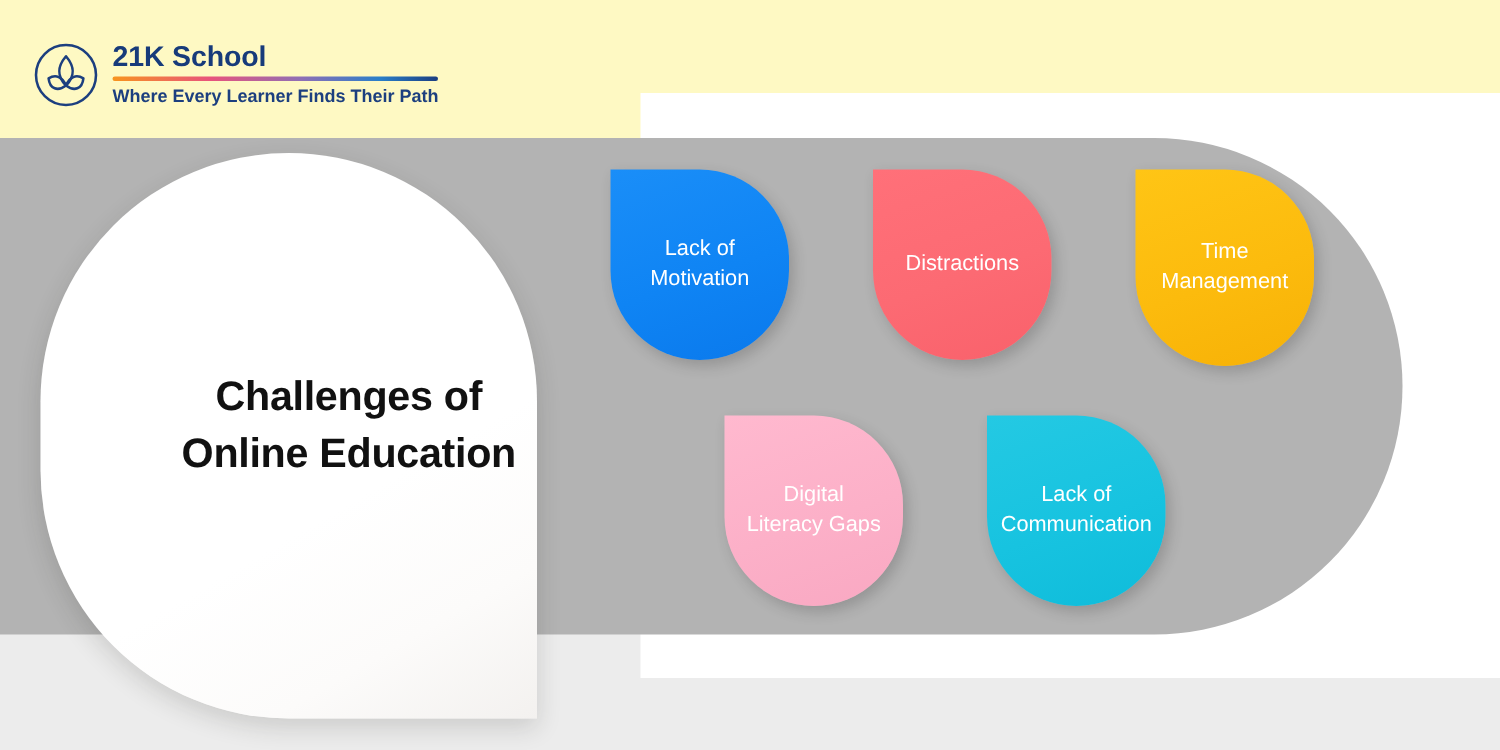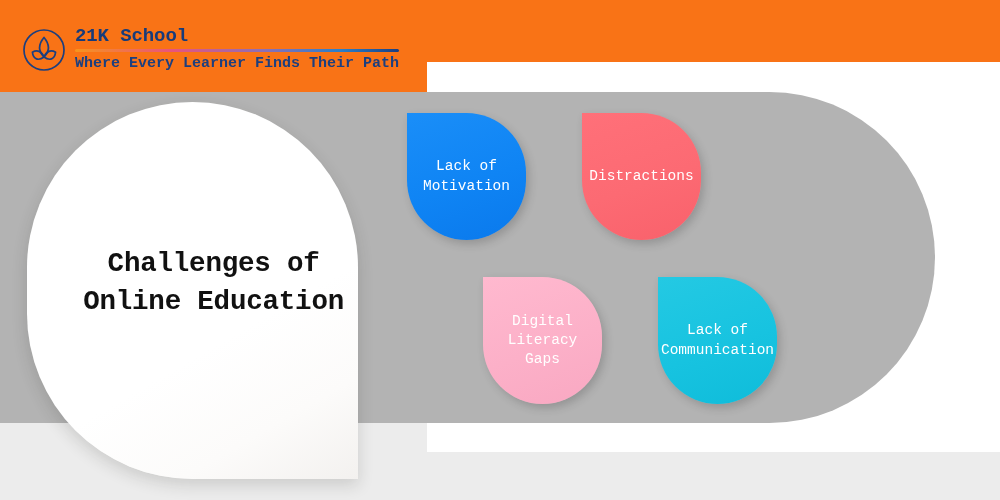--- a/index.html
+++ b/index.html
@@ -11,22 +11,21 @@
     height: 500px;
     font-family: "Liberation Sans", sans-serif;
     background: #ececec;
     overflow: hidden;
   }
 
   #canvas {
     position: relative;
     width: 1000px;
     height: 403px;
-    background: #f97316;
-    font-family: Liberation Mono, monospace;
+    background: #fef9c3;
   }
 
   
   .logo-block {
     position: absolute;
     left: 22px;
     top: 22px;
     width: 220px;
     height: 56px;
     display: flex;
@@ -54,21 +53,21 @@
     white-space: nowrap;
   }
   .logo-rule {
     height: 2.5px;
     width: 100%;
     margin: 2px 0 3px 0;
     background: linear-gradient(to right, #f7941d 0%, #e8547c 30%, #8e6fb5 58%, #2a7fc9 82%, #1b3e80 100%);
     border-radius: 2px;
   }
   .logo-tag {
-    font-size: 15px;
+    font-size: 12px;
     font-weight: bold;
     color: #1c3f7f;
     line-height: 1.24;
     white-space: nowrap;
   }
 
   
   .white-panel {
     position: absolute;
     left: 427px;
@@ -181,20 +180,24 @@
 
   <div class="pin pin-motivation">
     <span class="pin-label label-motivation">Lack of
 Motivation</span>
   </div>
 
   <div class="pin pin-distractions">
     <span class="pin-label label-distractions">Distractions</span>
   </div>
 
+  <div class="pin pin-time">
+    <span class="pin-label label-time">Time
+Management</span>
+  </div>
 
   <div class="pin pin-digital">
     <span class="pin-label label-digital">Digital
 Literacy Gaps</span>
   </div>
 
   <div class="pin pin-comm">
     <span class="pin-label label-comm">Lack of
 Communication</span>
   </div>

